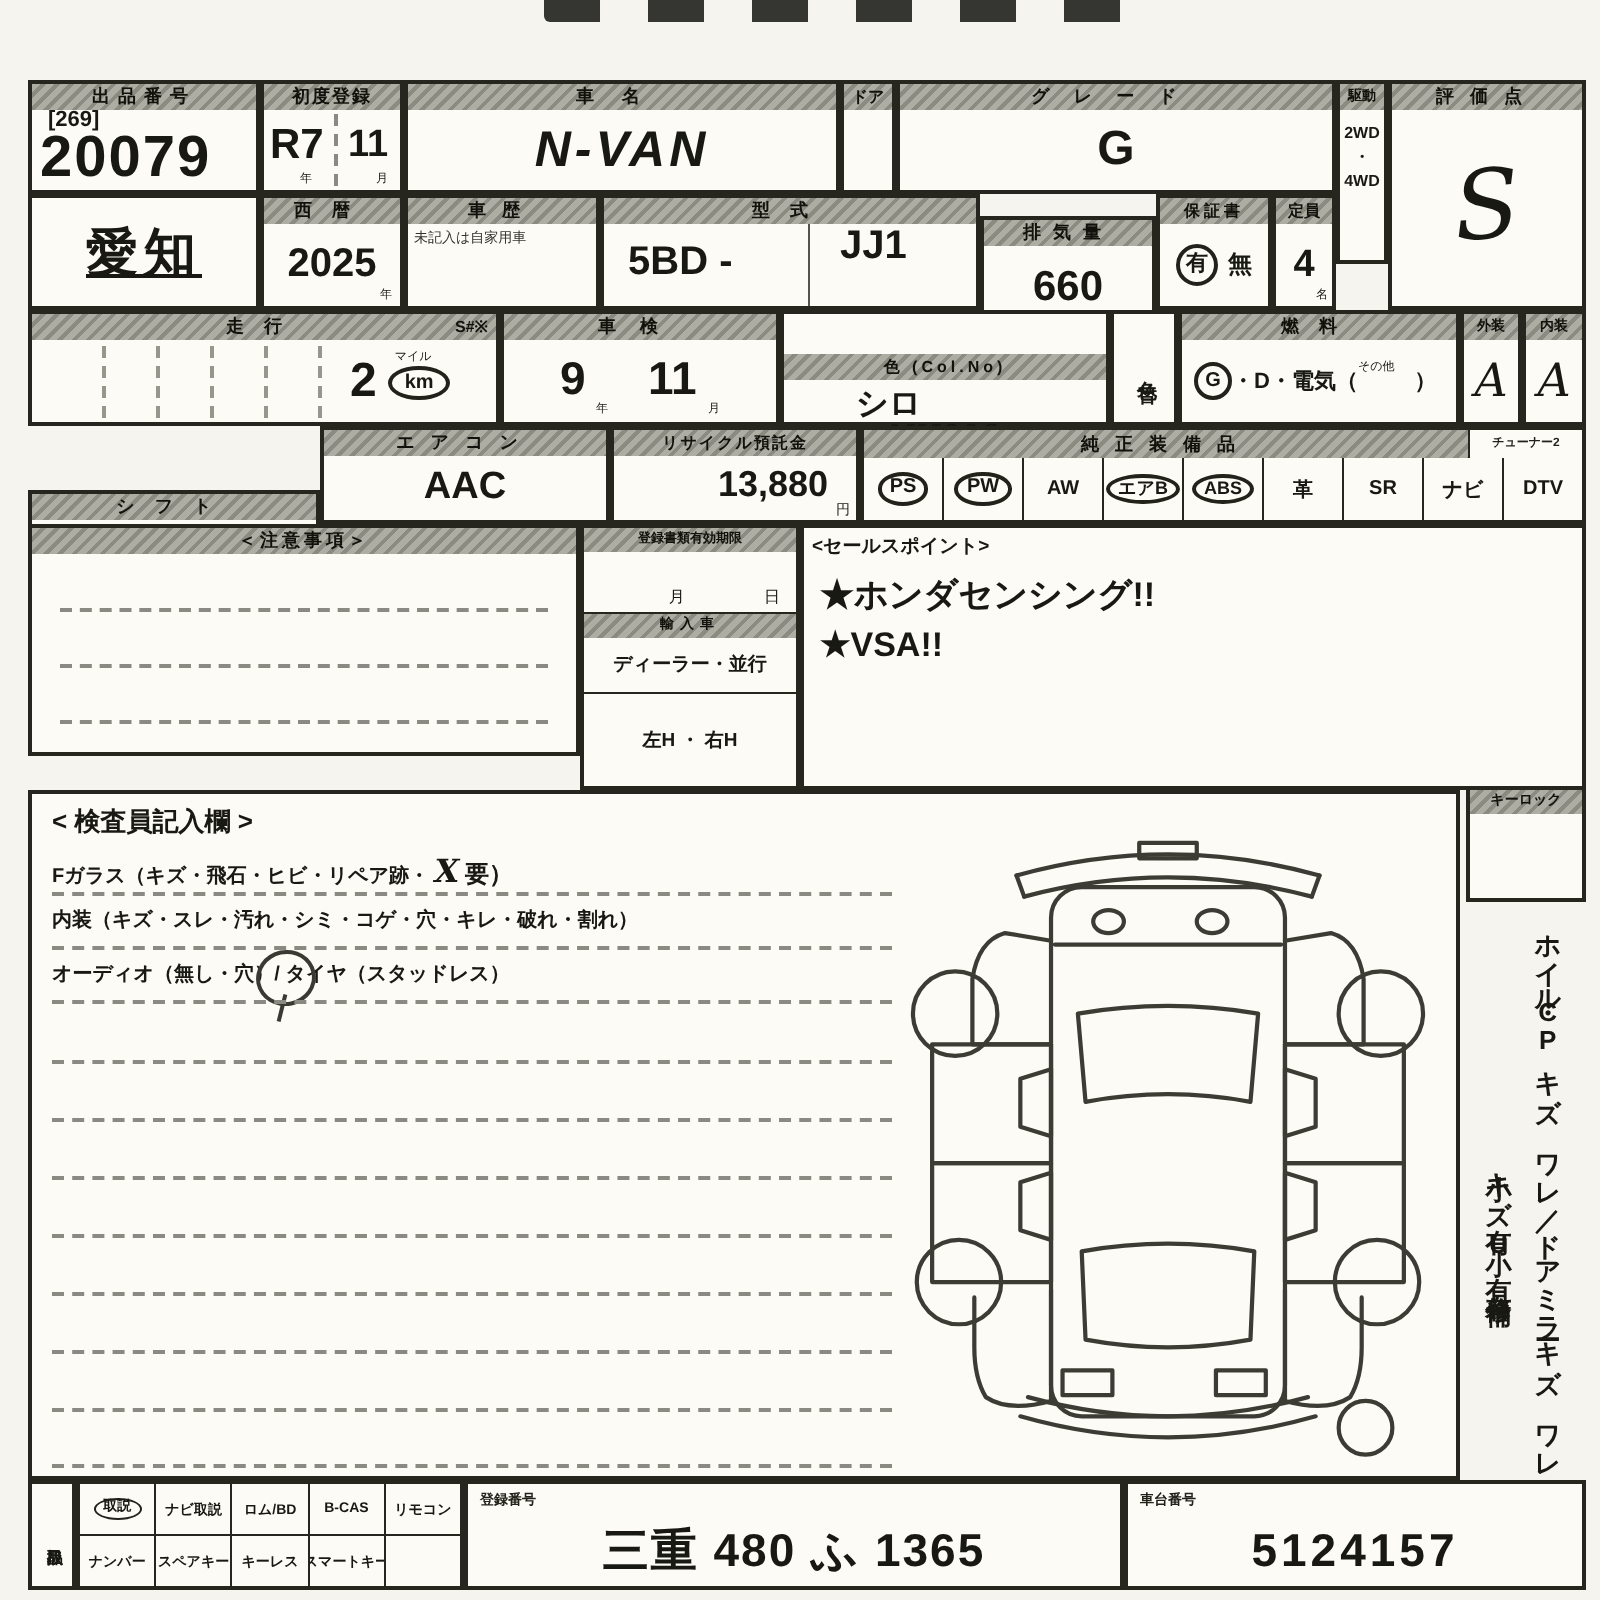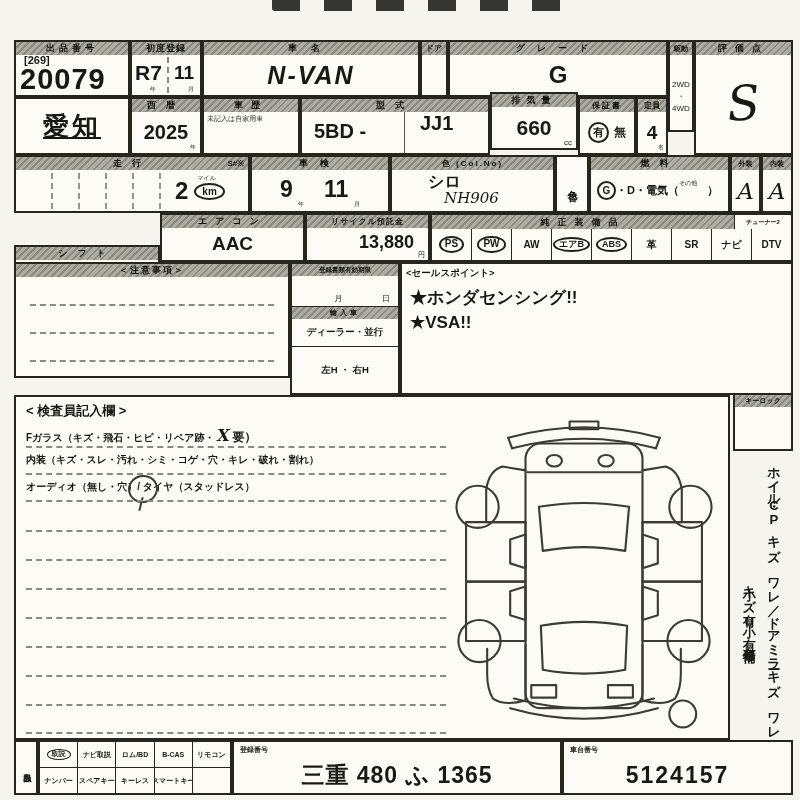--- a/index.html
+++ b/index.html
@@ -68,21 +68,21 @@
 
   <div class="cell" style="left:448px;top:40px;width:220px;height:57px;">
     <div class="hdr" style="letter-spacing:12px;">グレード</div>
     <div class="ctr" style="height:40px;">
       <span style="font-size:24px;font-weight:bold;">G</span>
     </div>
   </div>
 
   <div class="cell" style="left:668px;top:40px;width:26px;height:92px;">
     <div class="hdr" style="font-size:7px;letter-spacing:0;">駆動</div>
-    <div style="text-align:center;font-size:8px;font-weight:normal;line-height:1.5;padding-top:24px;">
+    <div style="text-align:center;font-size:8px;font-weight:bold;line-height:1.5;padding-top:6px;">
       <div>2WD</div>
       <div>・</div>
       <div>4WD</div>
     </div>
   </div>
 
   <div class="cell" style="left:694px;top:40px;width:99px;height:115px;">
     <div class="hdr" style="letter-spacing:8px;">評価点</div>
     <div class="ctr" style="height:96px;">
       <span class="hand" style="font-size:48px;transform:rotate(-4deg);">S</span>
@@ -110,21 +110,21 @@
 
   <div class="cell" style="left:300px;top:97px;width:190px;height:58px;">
     <div class="hdr" style="letter-spacing:10px;">型式</div>
     <div style="position:relative;height:41px;">
       <span style="position:absolute;left:12px;top:8px;font-size:20px;font-weight:bold;">5BD -</span>
       <span style="position:absolute;left:102px;top:0;height:41px;border-left:1.5px solid #55544c;"></span>
       <span style="position:absolute;left:118px;top:0;font-size:20px;font-weight:bold;">JJ1</span>
     </div>
   </div>
 
-  <div class="cell" style="left:490px;top:92px;width:88px;height:58px;">
+  <div class="cell" style="left:490px;top:108px;width:88px;height:58px;">
     <div class="hdr" style="letter-spacing:6px;">排気量</div>
     <div style="position:relative;height:41px;">
       <span class="ctr" style="position:absolute;inset:0;font-size:21px;font-weight:bold;">660</span>
       <span class="smallsub" style="right:4px;bottom:1px;font-size:8px;padding-left:24px;">cc</span>
     </div>
   </div>
 
   <div class="cell" style="left:578px;top:97px;width:58px;height:58px;">
     <div class="hdr" style="font-size:8px;letter-spacing:2px;">保証書</div>
     <div class="ctr" style="height:41px;gap:5px;">
@@ -165,21 +165,21 @@
     <div class="hdr" style="letter-spacing:12px;">車検</div>
     <div style="position:relative;height:41px;">
       <span style="position:absolute;left:28px;top:6px;font-size:23px;font-weight:bold;">9</span>
       <span class="smallsub" style="left:46px;bottom:2px;">年</span>
       <span style="position:absolute;left:72px;top:6px;font-size:23px;font-weight:bold;">11</span>
       <span class="smallsub" style="left:102px;bottom:2px;">月</span>
     </div>
   </div>
 
   <div class="cell" style="left:390px;top:155px;width:165px;height:58px;">
-    <div class="hdr" style="letter-spacing:2px;font-size:8px;">色 (Col.No)</div>
+    <div class="hdr" style="letter-spacing:2px;font-size:8px;margin-top:20px;">色 (Col.No)</div>
     <div style="position:relative;height:41px;">
       <span style="position:absolute;left:36px;top:2px;font-size:16px;font-weight:bold;">シロ</span>
       <span class="hand" style="position:absolute;left:52px;top:19px;font-size:15px;">NH906</span>
     </div>
   </div>
 
   <div class="cell" style="left:555px;top:155px;width:34px;height:58px;">
     <div class="ctr" style="height:100%;">
       <span class="vert" style="font-size:10px;font-weight:bold;letter-spacing:2px;">色替</span>
     </div>

